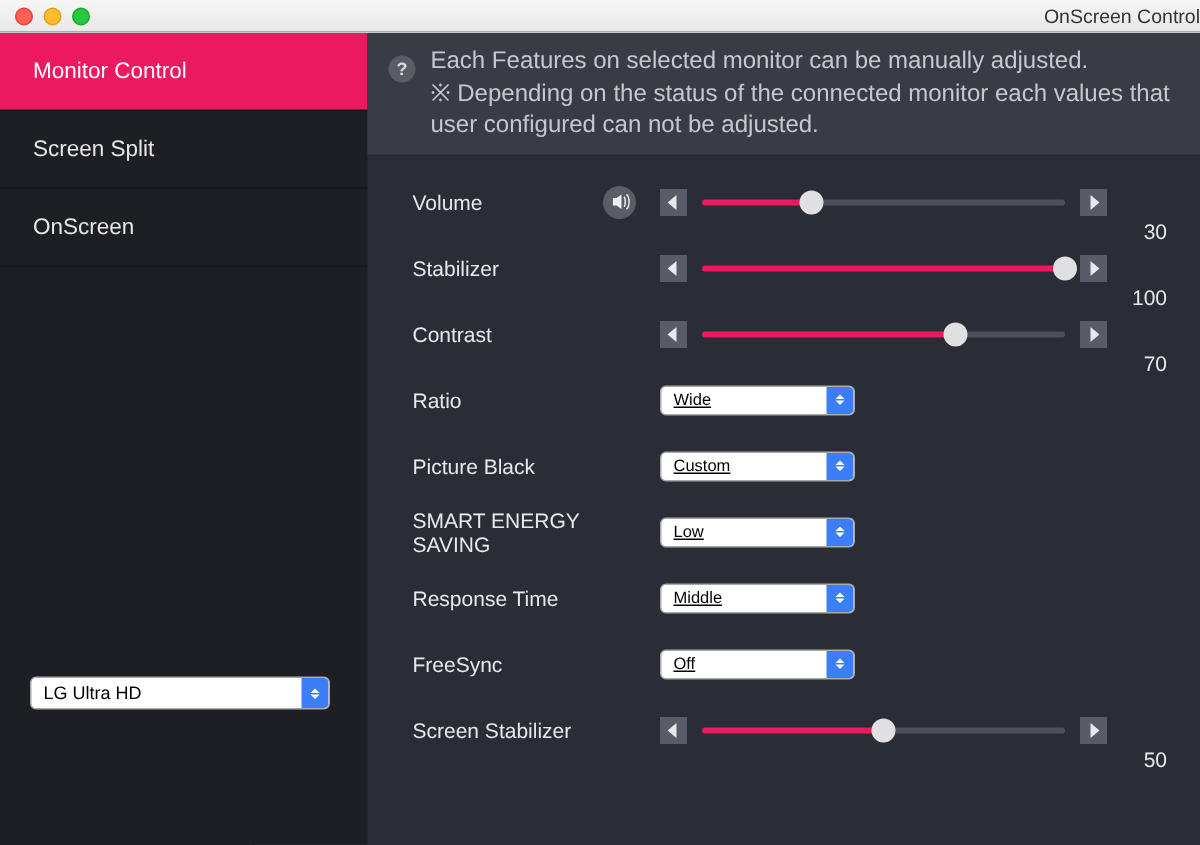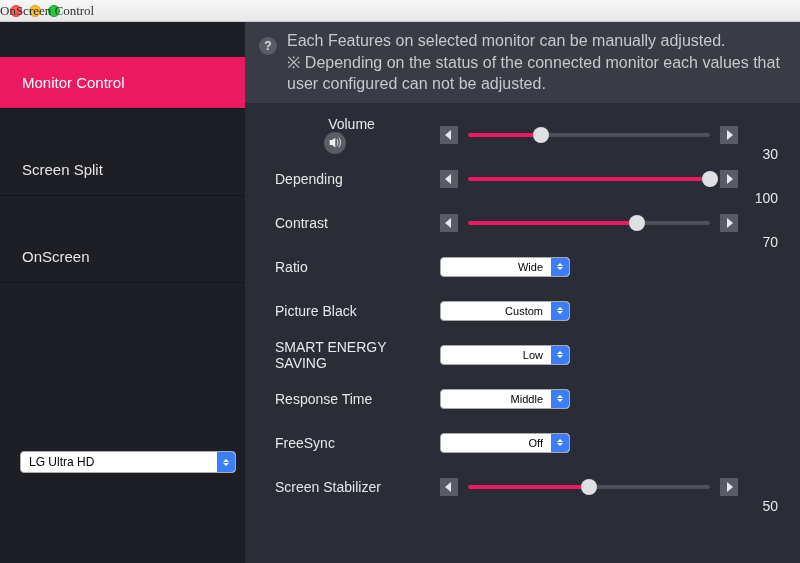--- a/index.html
+++ b/index.html
@@ -3,36 +3,36 @@
 <meta charset="utf-8">
 <style>
   * { box-sizing: border-box; margin: 0; padding: 0; font-family: -apple-system, "Helvetica Neue", Arial, sans-serif; }
   body { width: 800px; height: 563px; overflow: hidden; background: #2b2d36; }
   .titlebar { height: 22px; background: linear-gradient(#f6f6f6,#e8e8e8); display: flex; align-items: center; position: relative; border-bottom: 1px solid #c8c8c8; }
   .traffic { display: flex; gap: 7px; padding-left: 10px; }
   .tl { width: 12px; height: 12px; border-radius: 50%; }
   .tl.red { background:#ff5f57; border:1px solid #e24238; }
   .tl.yel { background:#febc2e; border:1px solid #e1a116; }
   .tl.grn { background:#28c840; border:1px solid #17a82d; }
-  .title { position: absolute; left: 0; right: 14px; text-align: left; font-size: 13px; color: #333; pointer-events:none;font-family:Liberation Serif, serif; }
+  .title { position: absolute; left: 0; right: 0; text-align: right; font-size: 13px; color: #333; pointer-events:none; }
   .app { display: flex; height: 541px; }
   .sidebar { width: 245px; background: #1e1f24; display: flex; flex-direction: column; }
-  .navitem { height: 52px; display: flex; align-items: center; padding-left: 22px; color: #e6e6e6; font-size: 15px; border-bottom: 1px solid #15161a; cursor: pointer; margin-top: 35px; }
+  .navitem { height: 52px; display: flex; align-items: center; padding-left: 22px; color: #e6e6e6; font-size: 15px; border-bottom: 1px solid #15161a; cursor: pointer; }
   .navitem.active { background: #ec1961; color: #fff; }
   .sidebar-spacer { flex: 1; }
   .device-select-wrap { padding: 0 20px 90px 20px; }
-  .mac-select { width: 216px; height: 22px; font-size: 12px; background: #fff; border: 1px solid #aaa; border-radius: 4px; display: flex; align-items: center; cursor: pointer; overflow: hidden; }
+  .mac-select { width: 200px; height: 22px; font-size: 12px; background: #fff; border: 1px solid #aaa; border-radius: 4px; display: flex; align-items: center; cursor: pointer; overflow: hidden; }
   .mac-select .sel-text { flex:1; padding: 0 8px; color: #000; }
   .mac-select .sel-arrows { width: 18px; height: 100%; background: #3b7ef7; display: flex; flex-direction: column; align-items: center; justify-content: center; gap:1px; border-radius: 0 3px 3px 0; }
   .mac-select .sel-arrows::before,
   .mac-select .sel-arrows::after { content:""; width:0; height:0; border-left:3px solid transparent; border-right:3px solid transparent; }
   .mac-select .sel-arrows::before { border-bottom:3px solid #fff; }
   .mac-select .sel-arrows::after { border-top:3px solid #fff; }
   .mac-select.small { width: 130px; height: 20px; font-size: 11px; }
-  .mac-select.small .sel-text { text-align: right; }
+  .mac-select.small .sel-text { text-align: left; text-decoration: underline; }
   .main { flex: 1; display: flex; flex-direction: column; }
   .banner { background: #3a3c45; display: flex; padding: 8px 14px; gap: 10px; align-items: flex-start; min-height: 52px; }
   .help-icon { width: 18px; height: 18px; border-radius: 50%; background: #5a5c66; color: #ddd; font-size: 12px; display: flex; align-items: center; justify-content: center; flex-shrink: 0; margin-top: 7px; font-weight: bold;}
   .banner-text { font-size: 16px; color: #c7c8cd; line-height: 1.35; }
   .controls { flex: 1; padding: 10px 22px 10px 30px; }
   .row { display: flex; align-items: center; height: 44px; }
   .row .label { width: 165px; color: #e8e8ea; font-size: 14px; }
   .row .control { flex: 1; display: flex; align-items: center; }
   .spk-icon { width: 22px; height: 22px; border-radius: 50%; background: #5a5c66; display: flex; align-items: center; justify-content: center; margin-right: 4px; margin-left:-30px; }
   .spk-icon svg { width: 13px; height: 13px; fill: #eee; }
@@ -76,21 +76,21 @@
   <div class="main">
     <div class="banner">
       <div class="help-icon">?</div>
       <div class="banner-text">
         <div>Each Features on selected monitor can be manually adjusted.</div>
         <div>※ Depending on the status of the connected monitor each values that user configured can not be adjusted.</div>
       </div>
     </div>
     <div class="controls" id="controls">
         <div class="row">
-          <div class="label" style="display: flex; align-items: center; justify-content: space-between; padding-right: 12px; flex-direction: column;">
+          <div class="label" style="display: flex; align-items: center; justify-content: space-between; padding-right: 12px;">
             <span>Volume</span>
             <div class="spk-icon">
               <svg viewBox="0 0 16 16">
                 <path d="M2 5h3l4-3v12l-4-3H2z"></path>
                 <path d="M11 4c1.5 1 1.5 7 0 8" fill="none" stroke="#eee" stroke-width="1.2"></path>
                 <path d="M13 2c3 2 3 10 0 12" fill="none" stroke="#eee" stroke-width="1.2"></path>
               </svg>
             </div>
           </div>
           <div class="control">
@@ -108,21 +108,21 @@
               <div class="arrow-btn">
                 <svg viewBox="0 0 8 10">
                   <path d="M2 0 L8 5 L2 10 Z"></path>
                 </svg>
               </div>
             </div>
           </div>
           <div class="value">30</div>
         </div>
         <div class="row">
-          <div class="label">Depending</div>
+          <div class="label">Stabilizer</div>
           <div class="control">
             <div class="slider-wrap">
               <div class="arrow-btn">
                 <svg viewBox="0 0 8 10">
                   <path d="M6 0 L0 5 L6 10 Z"></path>
                 </svg>
               </div>
               <div class="track">
                 <div class="rest" style="left:100%"></div>
                 <div class="fill" style="width:100%"></div>

